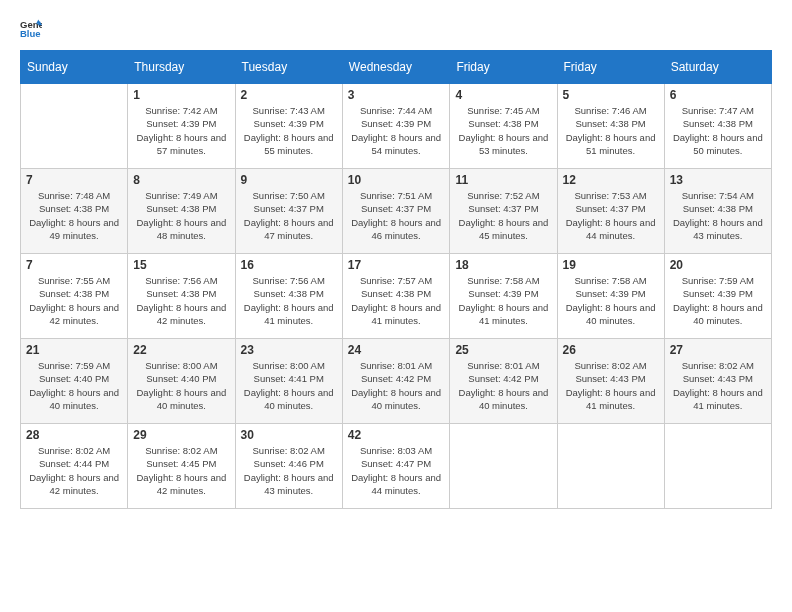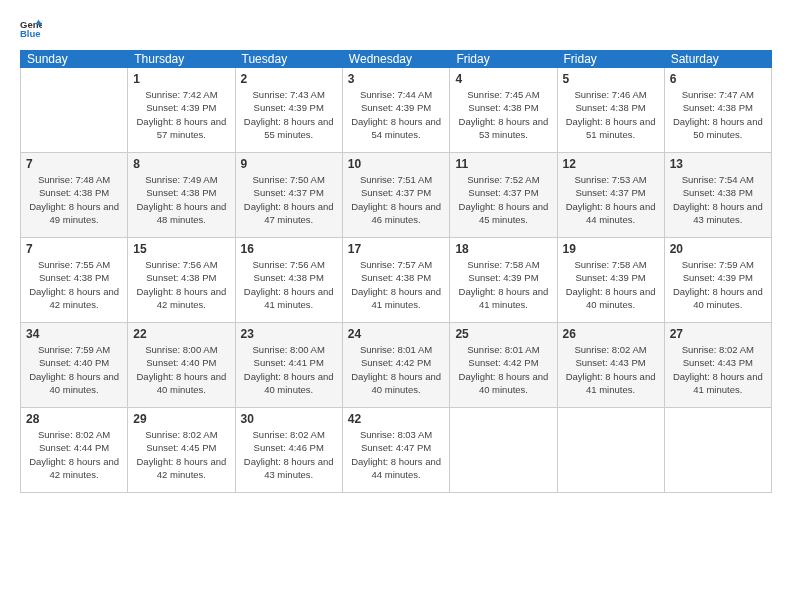--- a/index.html
+++ b/index.html
@@ -47,21 +47,21 @@
     }
     .calendar {
       width: 100%;
       border-collapse: collapse;
       font-size: 10.5px;
     }
     .calendar th {
       background: #2176c7;
       color: #fff;
       text-align: left;
-      padding: 1px 6px;
+      padding: 9px 6px;
       font-size: 12px;
       font-weight: normal;
       border: 1px solid #2176c7;
     }
     .calendar td {
       border: 1px solid #ccc;
       vertical-align: top;
       padding: 4px 5px;
       width: 108px;
       min-height: 80px;
@@ -208,21 +208,21 @@
             <span class="day-num">19</span>
             <div class="day-info">Sunrise: 7:58 AM<br>Sunset: 4:39 PM<br>Daylight: 8 hours and<br>40 minutes.</div>
           </td>
           <td class="row-white">
             <span class="day-num">20</span>
             <div class="day-info">Sunrise: 7:59 AM<br>Sunset: 4:39 PM<br>Daylight: 8 hours and<br>40 minutes.</div>
           </td>
         </tr>
         <tr>
           <td class="row-shade">
-            <span class="day-num">34</span>
+            <span class="day-num">21</span>
             <div class="day-info">Sunrise: 7:59 AM<br>Sunset: 4:40 PM<br>Daylight: 8 hours and<br>40 minutes.</div>
           </td>
           <td class="row-shade">
             <span class="day-num">22</span>
             <div class="day-info">Sunrise: 8:00 AM<br>Sunset: 4:40 PM<br>Daylight: 8 hours and<br>40 minutes.</div>
           </td>
           <td class="row-shade">
             <span class="day-num">23</span>
             <div class="day-info">Sunrise: 8:00 AM<br>Sunset: 4:41 PM<br>Daylight: 8 hours and<br>40 minutes.</div>
           </td>

